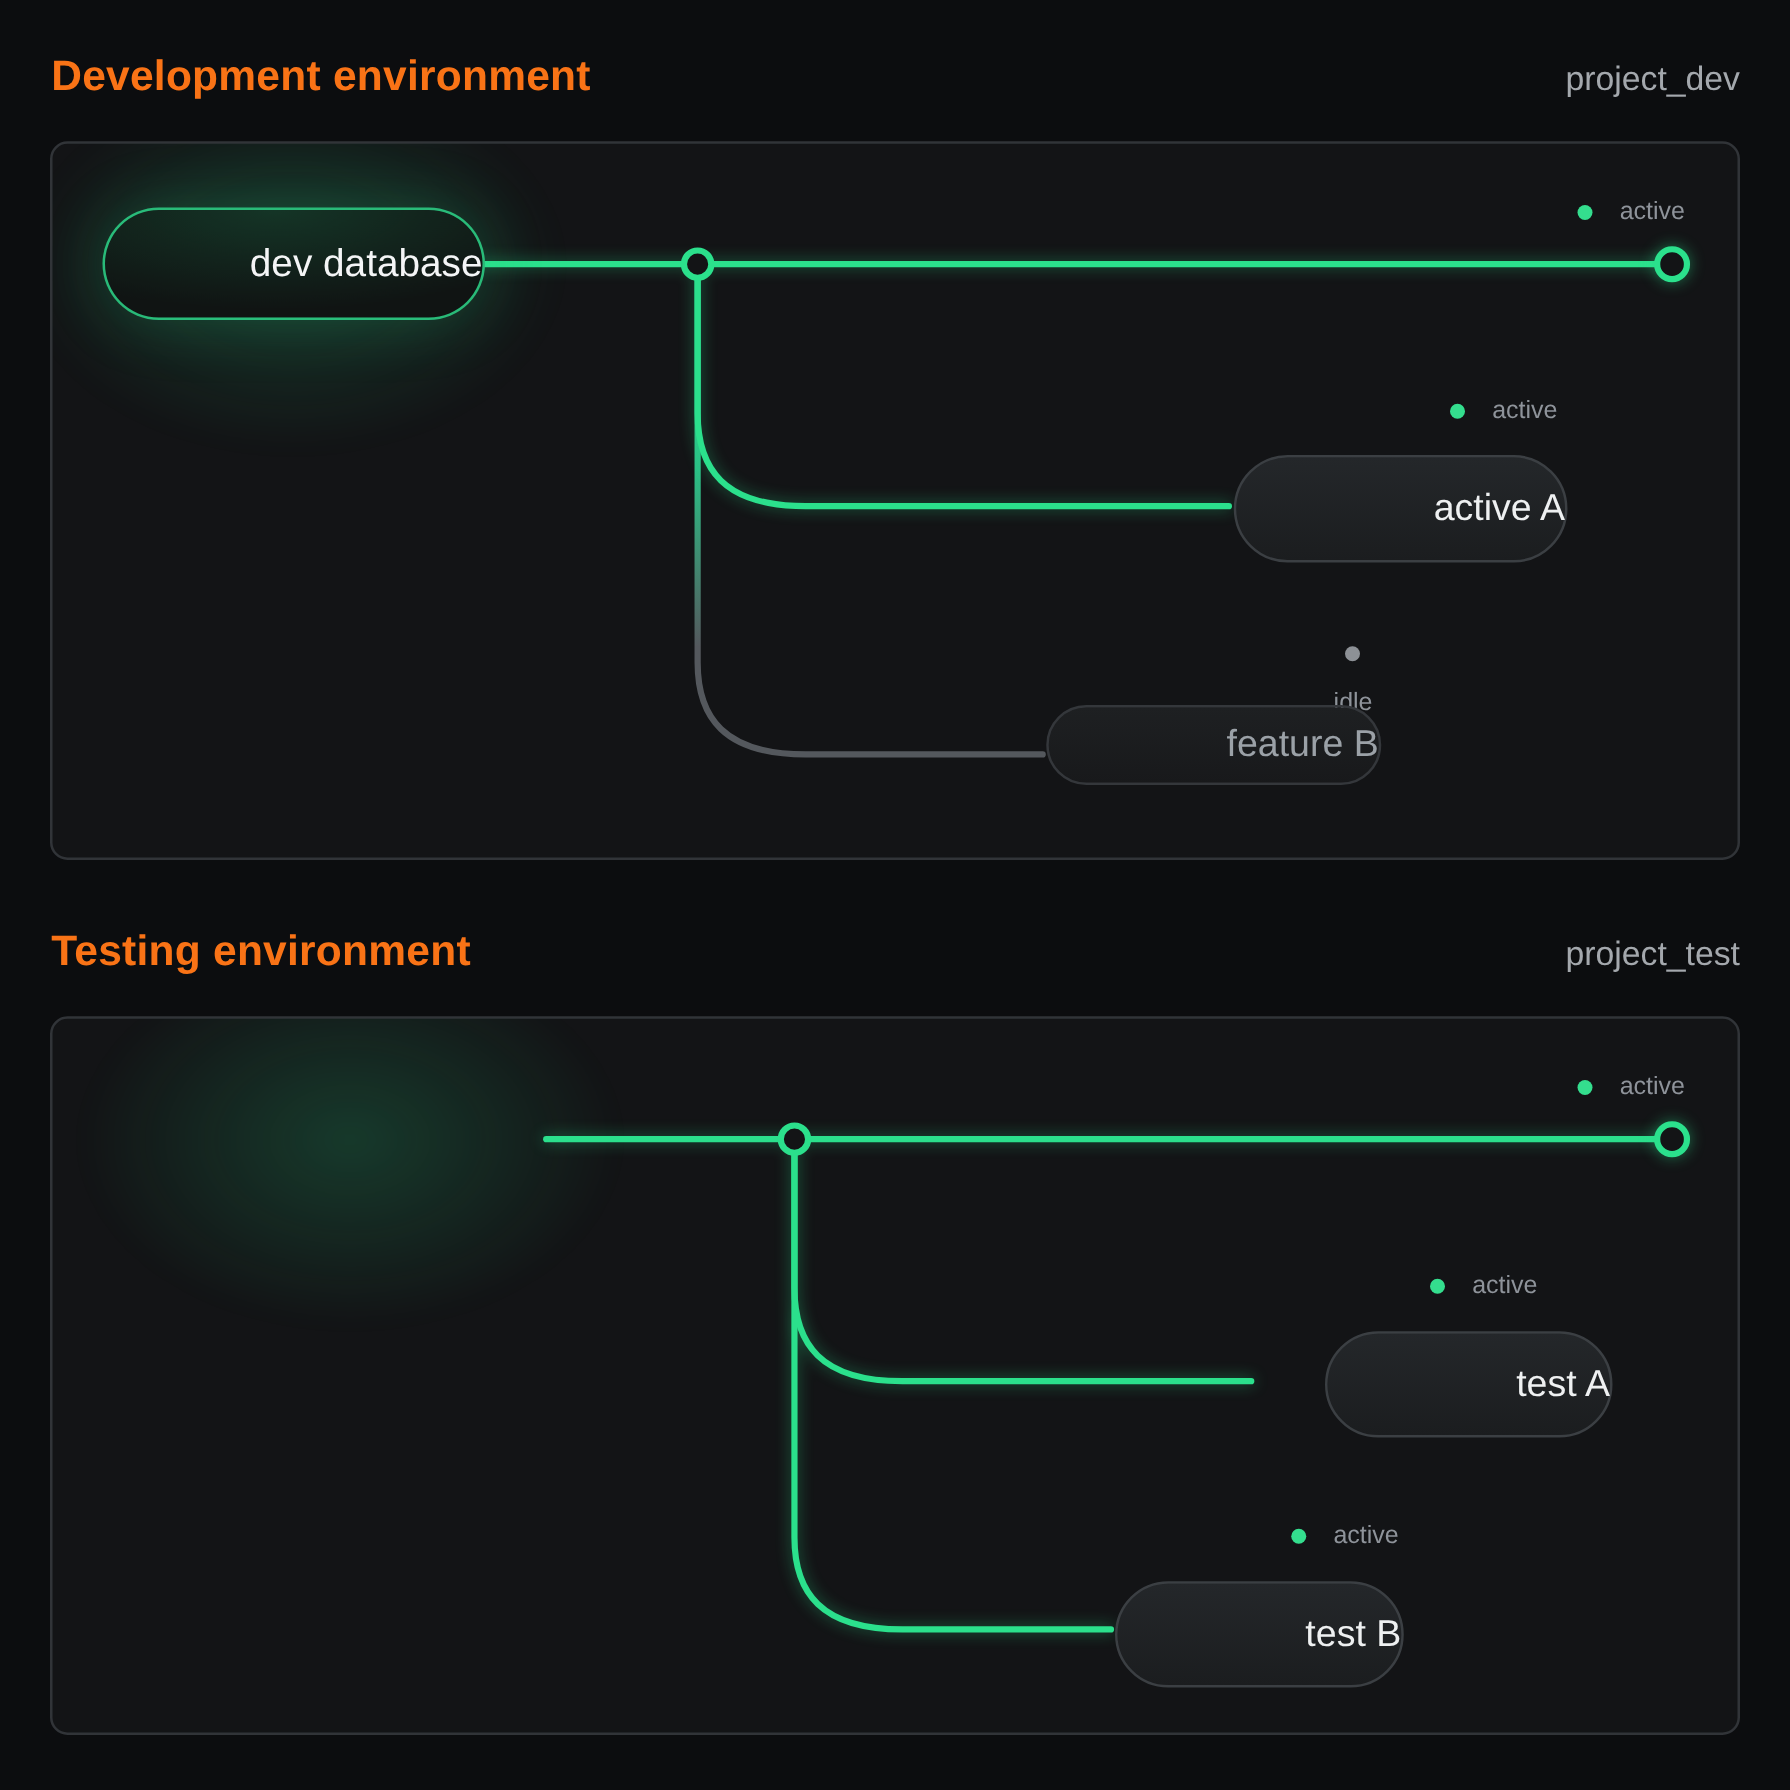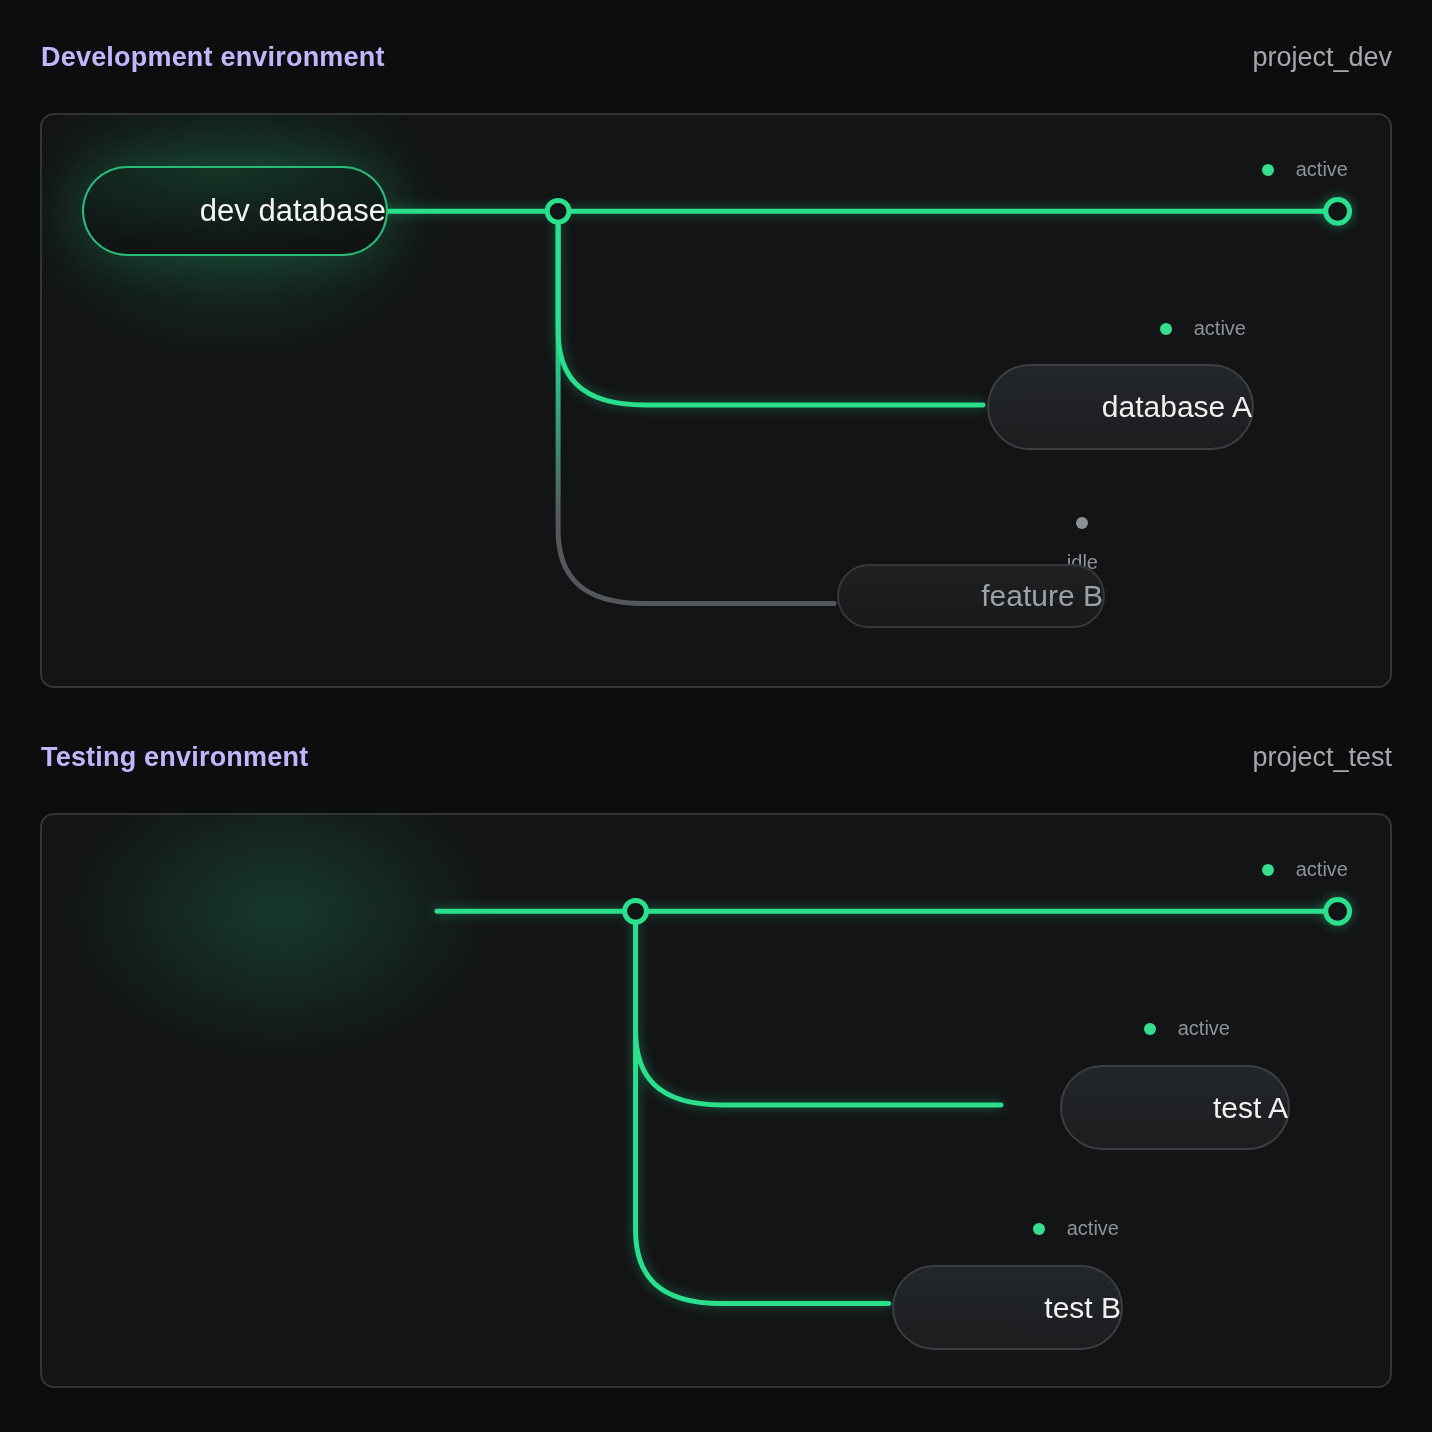--- a/index.html
+++ b/index.html
@@ -1,21 +1,21 @@
 <!DOCTYPE html>
 <html><head>
 <meta charset="utf-8">
 <style>
   * { margin:0; padding:0; box-sizing:border-box; }
   html,body { width:1432px; height:1432px; background:#0c0d0f; overflow:hidden;
               font-family:"Liberation Sans", sans-serif; }
 
   .header { position:absolute; left:41px; width:1351px; display:flex;
             justify-content:space-between; align-items:baseline; }
-  .env-title { font-size:27px; font-weight:700; color:#c4b5fd; letter-spacing:.2px; }
+  .env-title { font-size:34px; font-weight:700; color:#f97316; letter-spacing:.2px; }
   .project-id { font-size:27px; font-weight:400; color:#a4a8ad; }
 
   .panel { position:absolute; left:40px; width:1352px; height:575px;
            background:#131416; border:2px solid #313438; border-radius:14px;
            overflow:hidden; }
 
   .lines { position:absolute; inset:0; width:100%; height:100%; }
   .glowline { filter: drop-shadow(0 0 6px rgba(43,224,140,.45)); }
 
   .glow-blob { position:absolute; width:640px; height:440px;
@@ -77,21 +77,21 @@
   <div class="status" style="right:42px; top:43px;">
     <span class="dot"></span>
     <span>active</span>
   </div>
 
   <div class="status" style="right:144px; top:202px;">
     <span class="dot"></span>
     <span>active</span>
   </div>
   <div class="pill pill-node" style="left:945px; top:249px; width:267px; height:86px;">
-    <span>database A</span>
+    <span>active A</span>
   </div>
 
   <div class="status" style="right:292px; top:402px;flex-direction:column;">
     <span class="dot idle"></span>
     <span>idle</span>
   </div>
   <div class="pill pill-idle" style="left:795px; top:449px; width:268px; height:64px;">
     <span>feature B</span>
   </div>
 </div>

